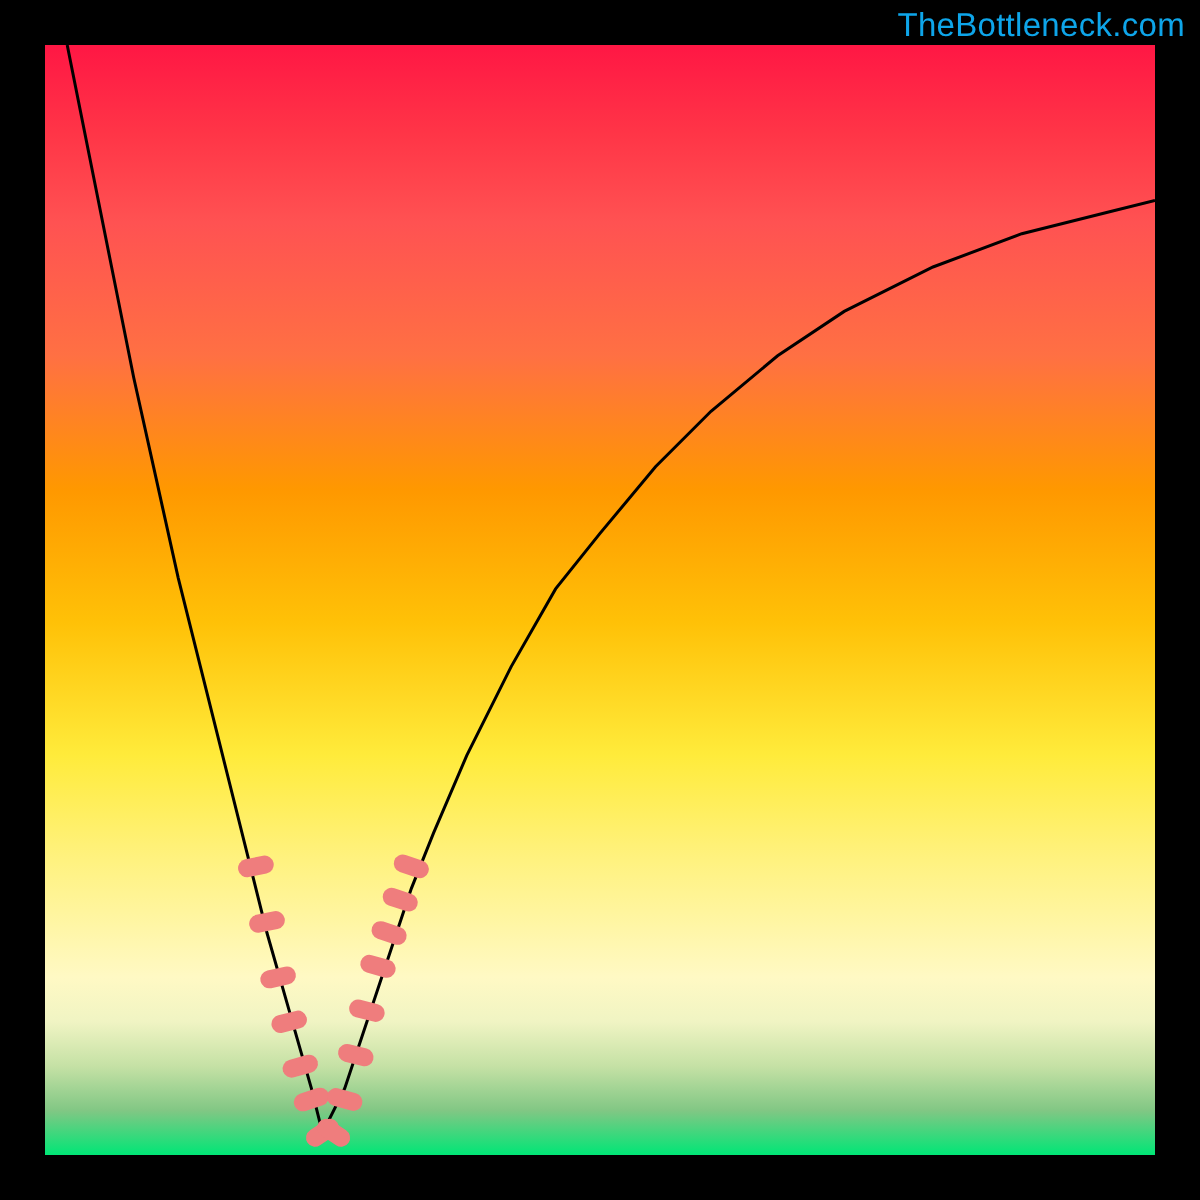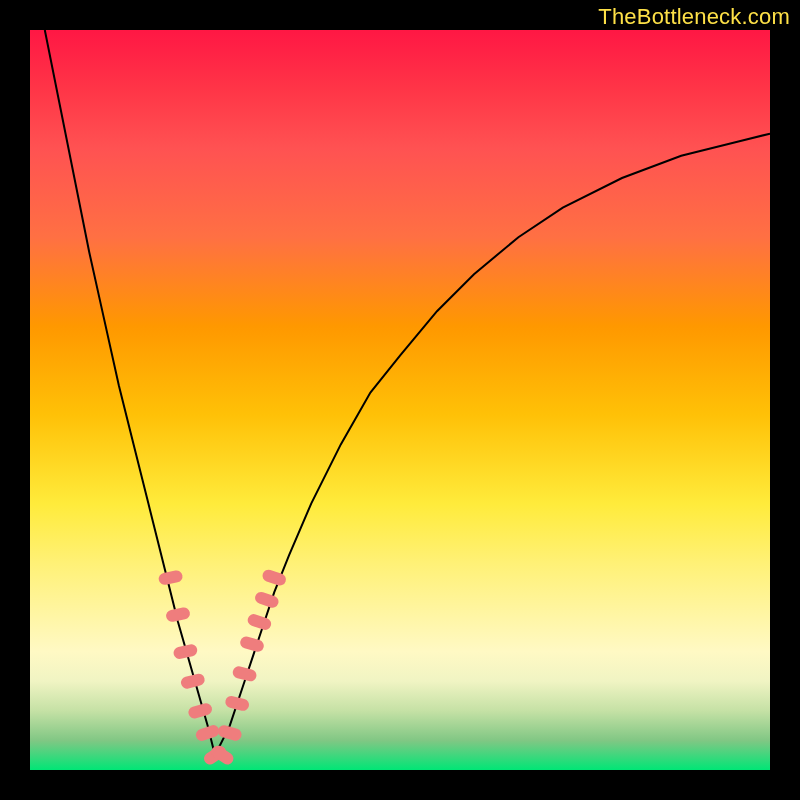--- a/index.html
+++ b/index.html
@@ -40,21 +40,21 @@
       #f0f4c3 88%,
       #c5e1a5 92%,
       #81c784 96%,
       #00e676 100%
     );
   }
   .watermark {
     position: absolute;
     top: 4px;
     right: 10px;
-    color: #fde047;
+    color: #0ea5e9;
     font-size: 22px;
     font-weight: 500;
     letter-spacing: 0.2px;
     z-index: 10;
   }
   svg.curves {
     position: absolute;
     top: 0;
     left: 0;
     width: 740px;

